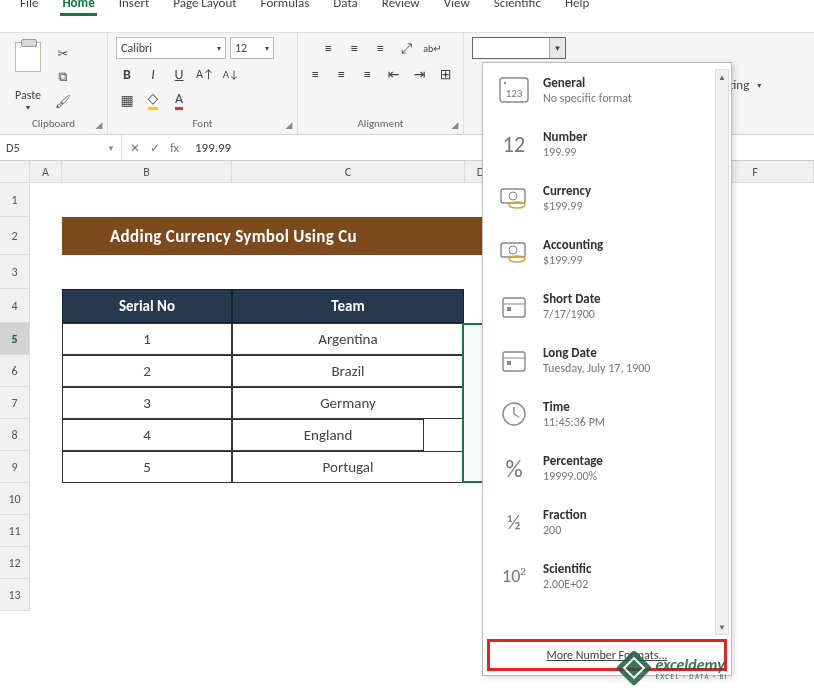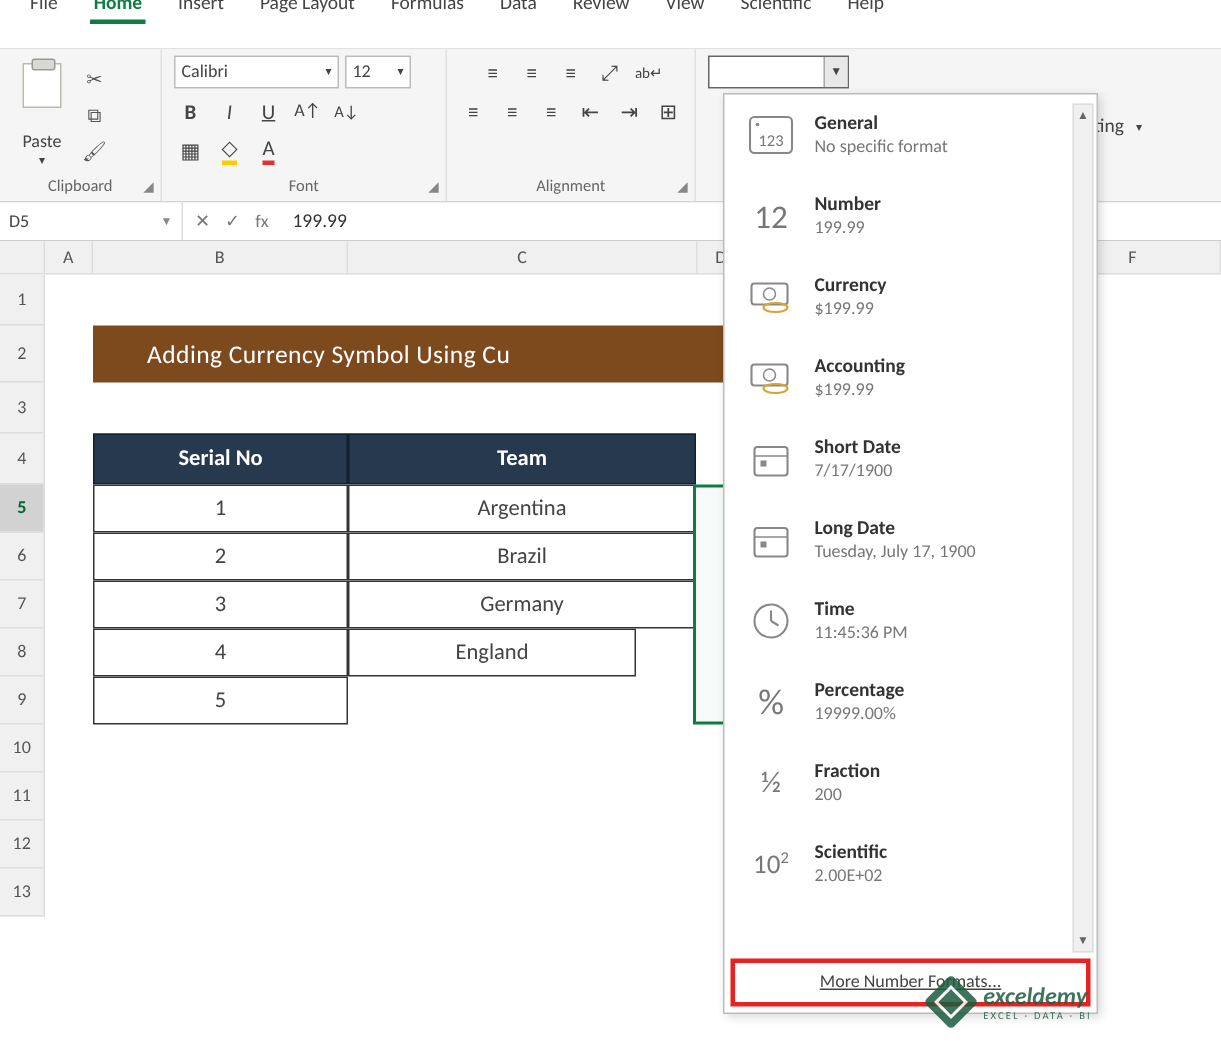--- a/index.html
+++ b/index.html
@@ -33,21 +33,21 @@
 .fxbtns{display:flex;align-items:center;padding:0 8px;gap:10px;color:#777;font-size:12px}
 .fxinput{flex:1;display:flex;align-items:center;padding:0 8px;font-size:13px;color:#333}
 .sheet{position:relative;background:#fff}
 .colhdr{display:flex;height:22px;border-bottom:1px solid #ddd;background:#f0f0f0}
 .colhdr .ch{border-right:1px solid #ddd;display:flex;align-items:center;justify-content:center;font-size:12px;color:#555}
 .rowwrap{display:flex}
 .rhdrs{width:30px;background:#f0f0f0;border-right:1px solid #ddd}
 .rhdrs .rh{height:34px;border-bottom:1px solid #ddd;display:flex;align-items:center;justify-content:center;font-size:12px;color:#555}
 .rhdrs .rh.sel{background:#d2d2d2;color:#0a6332;font-weight:600}
 .cells{position:relative;flex:1}
-.titlecell{position:absolute;left:32px;top:34px;width:432px;height:38px;background:#7d4a1e;color:#fff;font-weight:400;font-size:17px;display:flex;align-items:center;padding-left:36px;letter-spacing:.3px}
+.titlecell{position:absolute;left:32px;top:34px;width:432px;height:38px;background:#7d4a1e;color:#fff;font-weight:700;font-size:17px;display:flex;align-items:center;padding-left:48px;letter-spacing:.3px}
 .tblhdr{position:absolute;left:32px;top:106px;height:34px;display:flex}
 .tblhdr .th{background:#27394f;color:#fff;font-weight:700;font-size:15px;display:flex;align-items:center;justify-content:center;border:1px solid #12202f}
 .tblrow{position:absolute;left:32px;height:32px;display:flex}
 .tblrow .td{background:#fff;border:1px solid #333;display:flex;align-items:center;justify-content:center;font-size:15px;font-family:Calibri}
 .selcol{position:absolute;left:432px;top:140px;width:32px;height:160px;border:2px solid #107c41;background:rgba(16,124,65,.04);pointer-events:none}
 .selcol::after{content:"";position:absolute;right:-3px;bottom:-3px;width:6px;height:6px;background:#107c41}
 .ddpanel{position:absolute;left:482px;top:62px;width:250px;height:614px;background:#fff;border:1px solid #bcbcbc;box-shadow:2px 2px 6px rgba(0,0,0,.15);display:flex;flex-direction:column}
 .ddlist{flex:1;overflow:hidden;position:relative}
 .dditem{display:flex;align-items:center;gap:12px;padding:10px 14px;cursor:pointer}
 .dditem .dic{width:34px;height:34px;display:flex;align-items:center;justify-content:center;color:#666}
@@ -230,20 +230,21 @@
           <div class="tblrow" style="top: 204px;">
             <div class="td" style="width:170px">3</div>
             <div class="td" style="width:232px">Germany</div>
           </div>
           <div class="tblrow" style="top: 236px;">
             <div class="td" style="width:170px">4</div>
             <div class="td" style="width:192px">England</div>
           </div>
           <div class="tblrow" style="top: 268px;">
             <div class="td" style="width:170px">5</div>
+            <div class="td" style="width:232px">Portugal</div>
           </div>
         </div>
       <div class="selcol"></div>
     </div>
   </div>
 </div>
 
 <div class="ddpanel">
   <div class="ddlist" id="ddlist">
       <div class="dditem">

